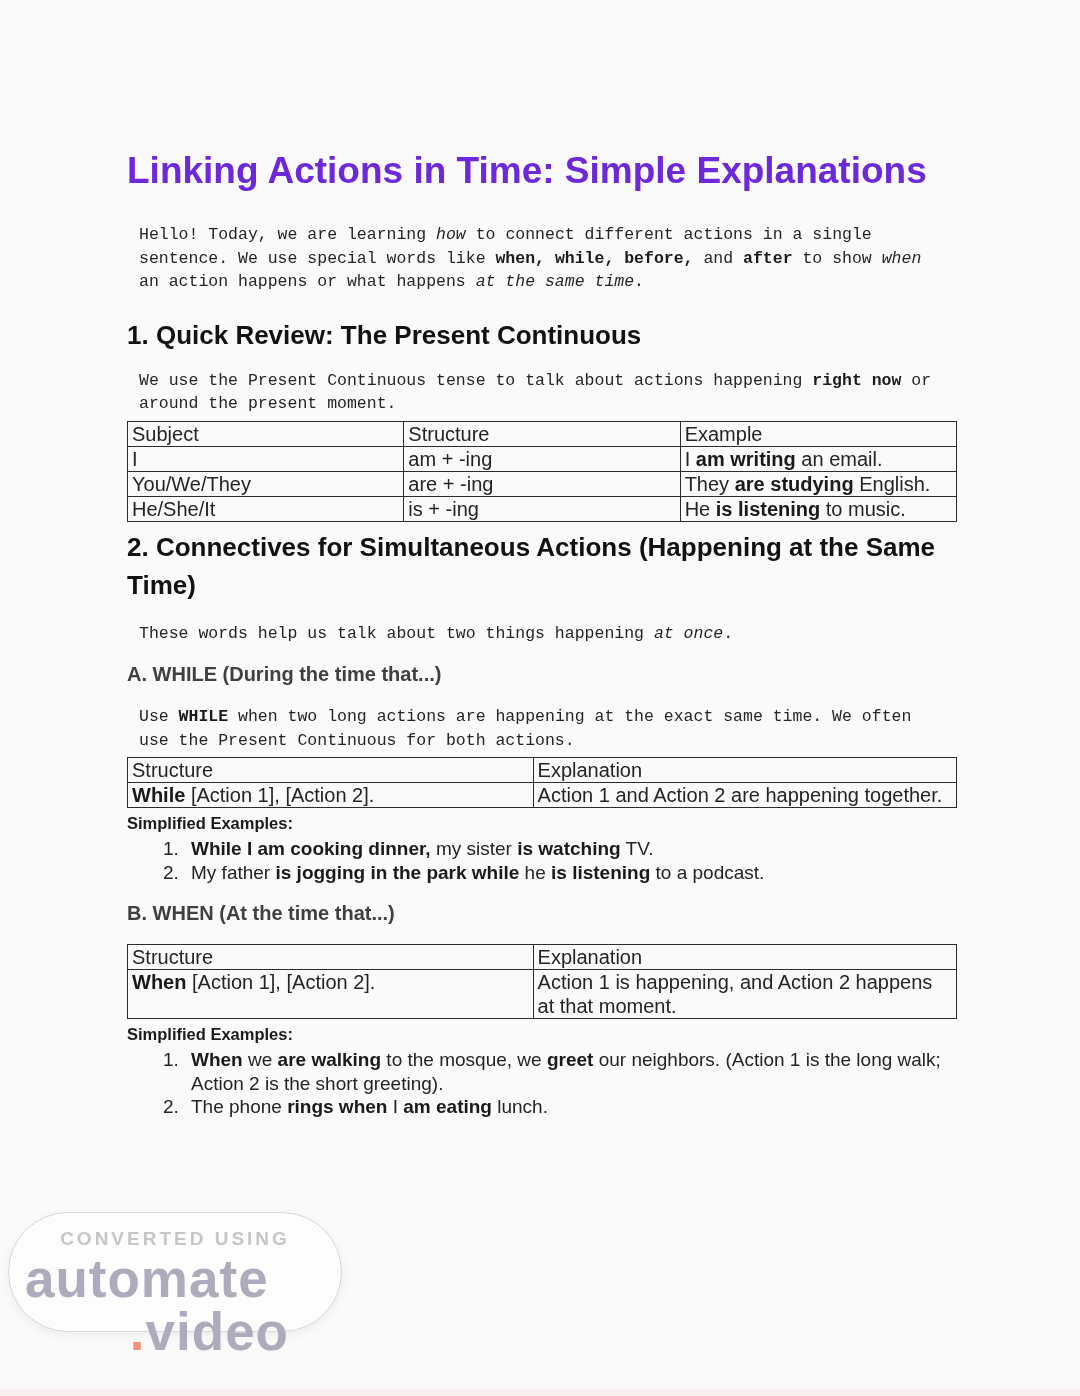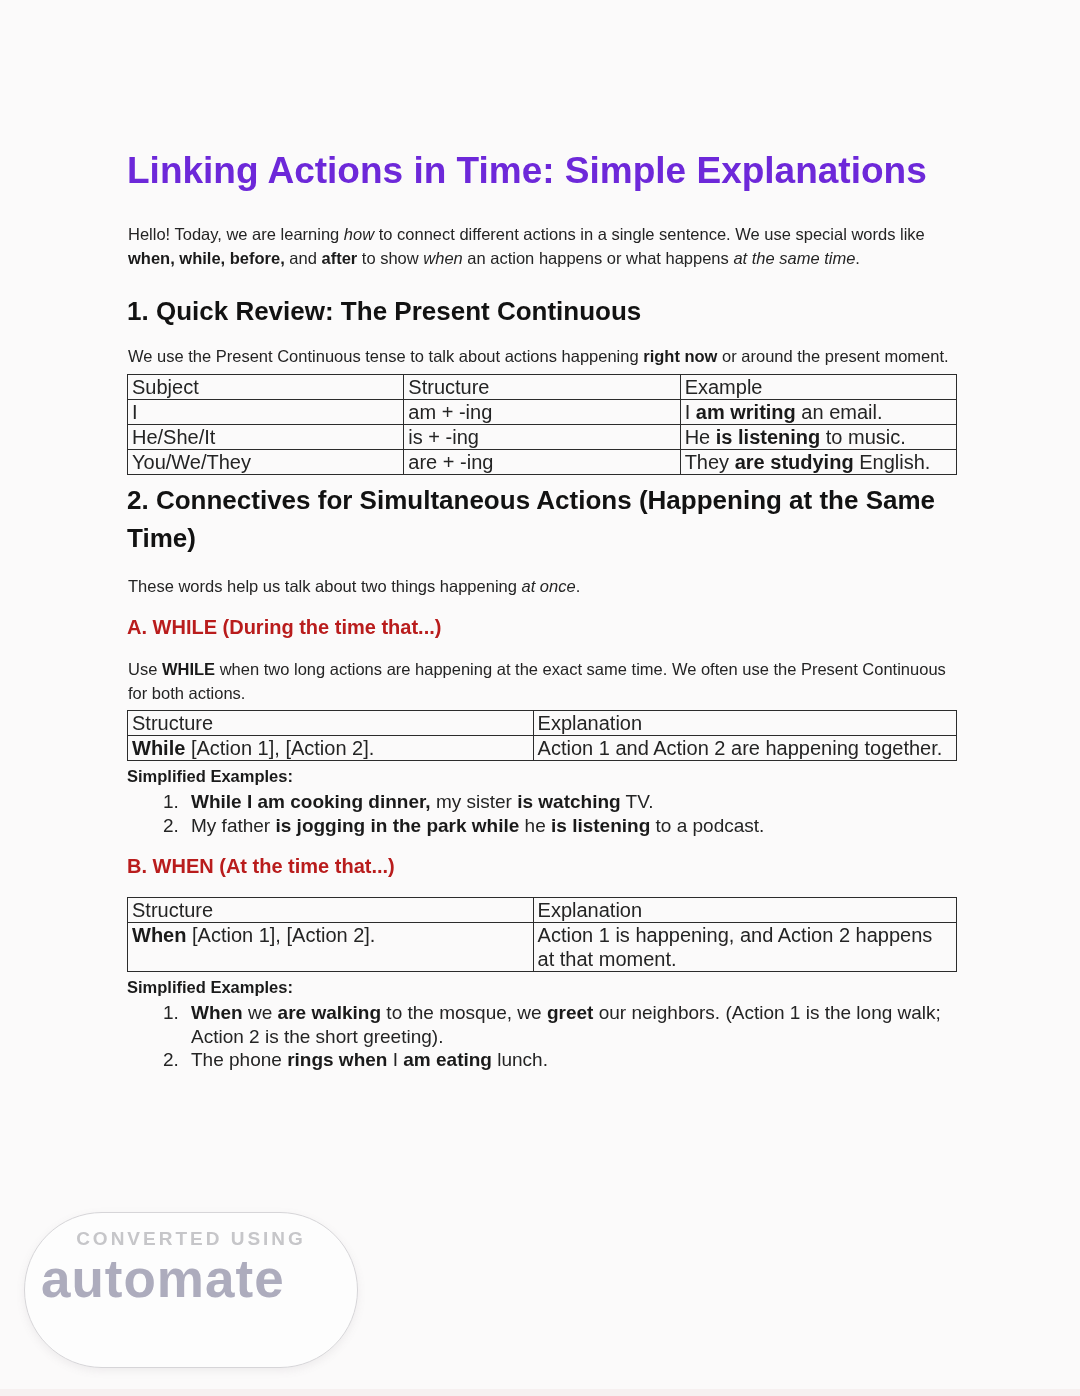--- a/index.html
+++ b/index.html
@@ -22,26 +22,26 @@
     margin: 146px 0 27px 0;
   }
   h2 {
     font-size: 26px; line-height: 38px;
     font-weight: 700; color: #121212;
     margin: 22px 0 15px 0;
   }
   h2.s2 { margin: 6px 0 18px 0; }
   h3 {
     font-size: 20px; line-height: 26px;
-    font-weight: 700; color: #b91c1c;
+    font-weight: 700; color: #404040;
     margin: 16px 0 18px 0;
   }
   p.body {
     font-size: 16.5px; line-height: 23.5px;
-    margin: 1px; color: #242424;
+    margin: 12px; color: #242424; font-family: Liberation Mono, monospace;
   }
   p.pre-table { margin-bottom: 5px; }
   table {
     border-collapse: collapse;
     width: 100%;
     table-layout: fixed;
   }
   th, td {
     border: 1.5px solid #2c2c2c;
     font-size: 20px; line-height: 24px;
@@ -74,22 +74,22 @@
   ol.examples li::before {
     content: counter(li) ".";
     position: absolute; left: 0; top: 0;
   }
   b { font-weight: 700; color: #1a1a1a; }
   i { font-style: italic; }
 
   
   .watermark {
     position: absolute;
-    left: 24px; top: 1212px;
-    width: 334px; height: 156px;
+    left: 8px; top: 1212px;
+    width: 334px; height: 120px;
     border: 1.5px solid #d6d5d8;
     border-radius: 80px;
     background: rgba(255,255,255,0.6);
     box-shadow: 0 3px 8px rgba(120,110,115,0.10);
     box-sizing: border-box;
   }
   .wm-label {
     margin-top: 15px;
     text-align: center;
     font-size: 19px; font-weight: 700;
@@ -136,28 +136,28 @@
         <th>Example</th>
       </tr>
     </thead>
     <tbody>
       <tr>
         <td><span>I</span></td>
         <td><span>am + -ing</span></td>
         <td><span>I </span><b>am writing</b><span> an email.</span></td>
       </tr>
       <tr>
+        <td><span>You/We/They</span></td>
+        <td><span>are + -ing</span></td>
+        <td><span>They </span><b>are studying</b><span> English.</span></td>
+      </tr>
+      <tr>
         <td><span>He/She/It</span></td>
         <td><span>is + -ing</span></td>
         <td><span>He </span><b>is listening</b><span> to music.</span></td>
-      </tr>
-      <tr>
-        <td><span>You/We/They</span></td>
-        <td><span>are + -ing</span></td>
-        <td><span>They </span><b>are studying</b><span> English.</span></td>
       </tr>
     </tbody>
   </table>
 
   <h2 class="s2">2. Connectives for Simultaneous Actions (Happening at the Same Time)</h2>
   <p class="body"><span>These words help us talk about two things happening </span><i>at once</i><span>.</span></p>
 
   <h3>A. WHILE (During the time that...)</h3>
   <p class="body pre-table"><span>Use </span><b>WHILE</b><span> when two long actions are happening at the exact same time. We often use the Present Continuous for both actions.</span></p>
 
@@ -204,16 +204,17 @@
     <li><b>When</b><span> we </span><b>are walking</b><span> to the mosque, we </span><b>greet</b><span> our neighbors. (Action 1 is the long walk; Action 2 is the short greeting).</span></li>
     <li><span>The phone </span><b>rings when</b><span> I </span><b>am eating</b><span> lunch.</span></li>
   </ol>
 
 </div>
 
 <div class="watermark">
   <div class="wm-label">CONVERTED USING</div>
   <div class="wm-brand-block">
     <div class="wm-brand">automate</div>
+    <div class="wm-tld"><span class="wm-dot">.</span><span>video</span></div>
   </div>
 </div>
 
 <div class="bottom-strip"></div>
 
 </body></html>

